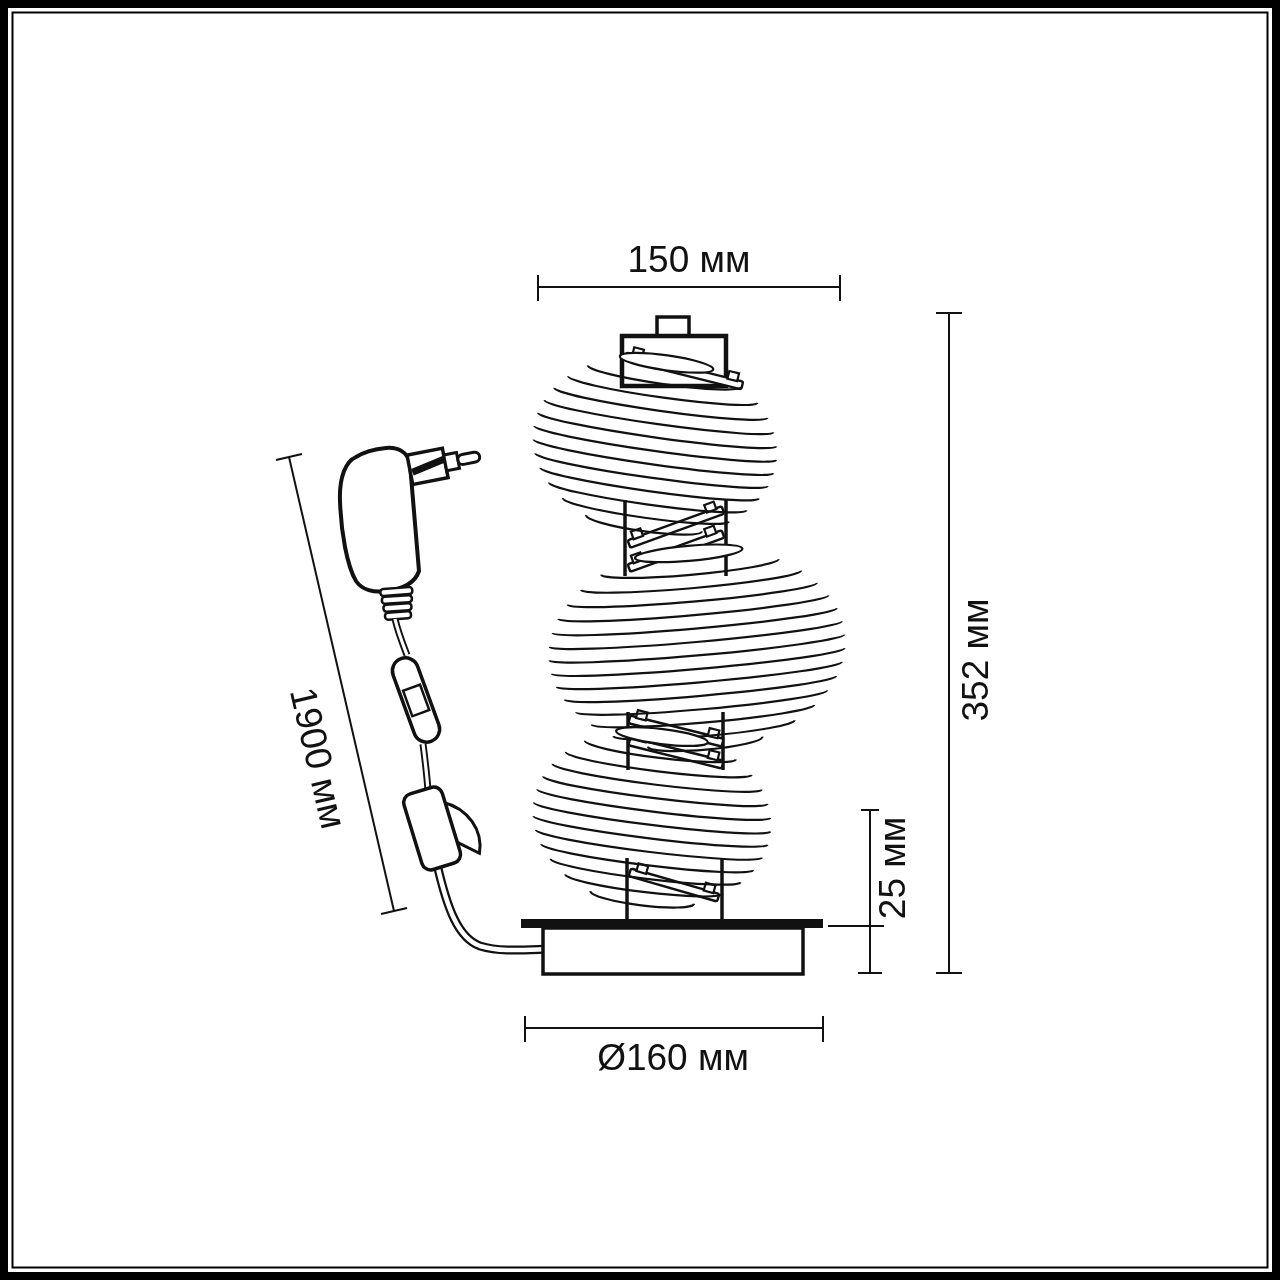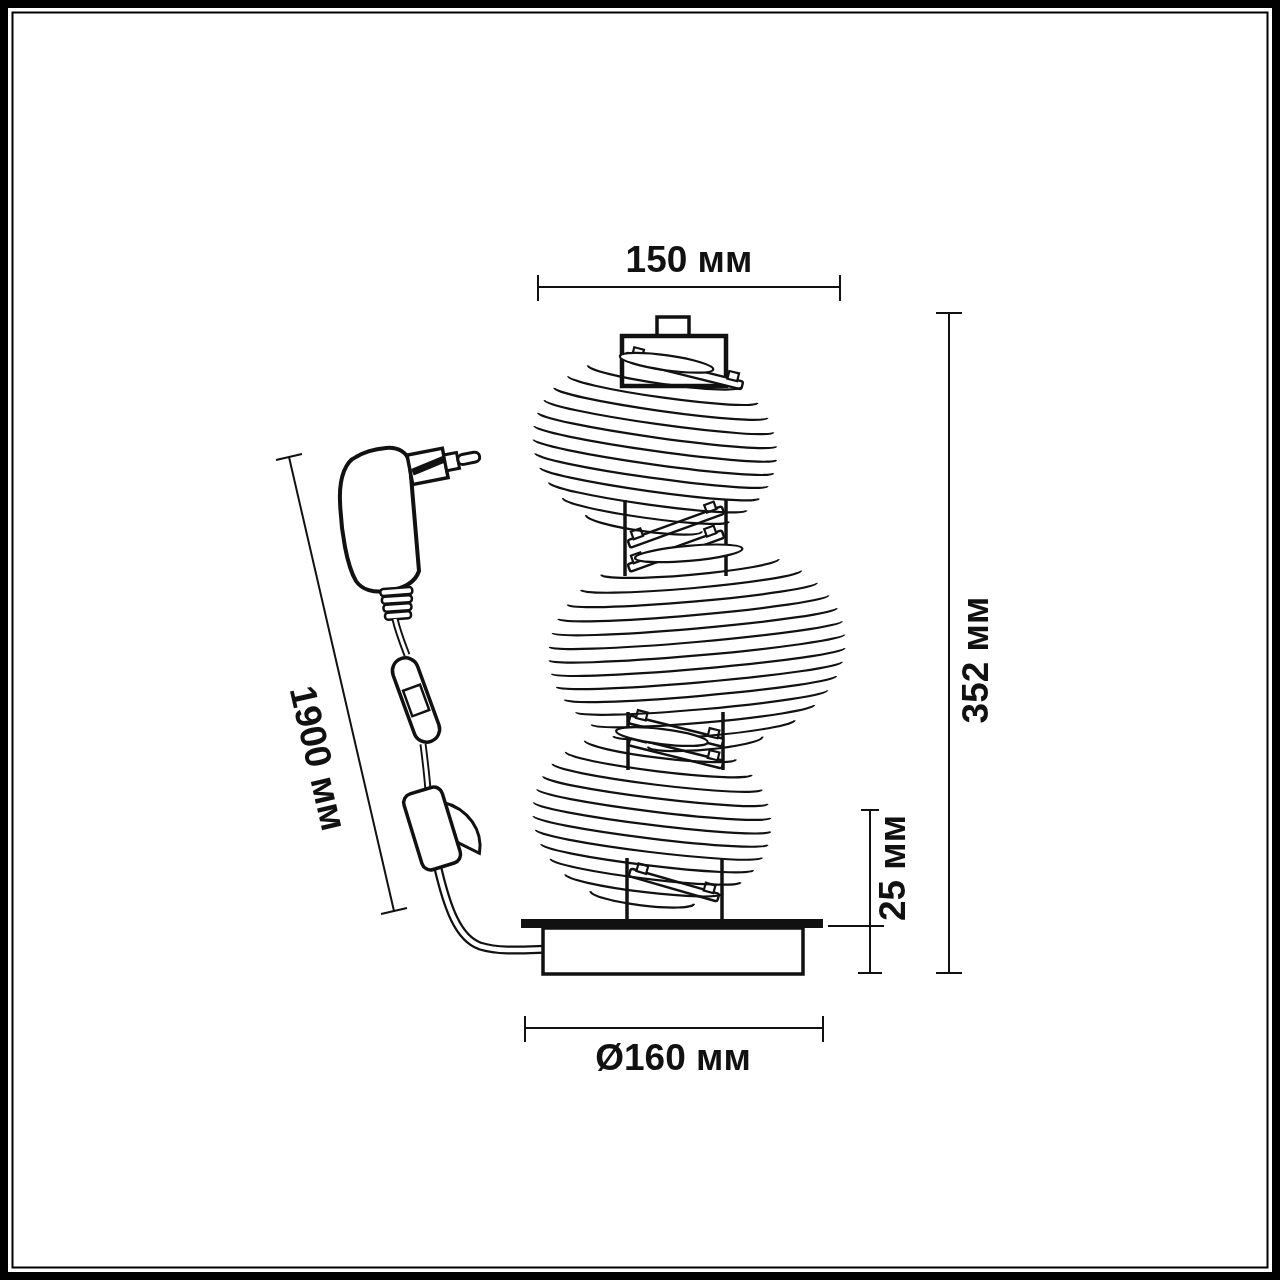--- a/index.html
+++ b/index.html
@@ -1,21 +1,20 @@
 <!DOCTYPE html>
 <html><head>
 <meta charset="utf-8">
 <style>
   html,body{margin:0;padding:0;background:#ffffff;}
   .canvas{
     position:relative;
     width:1280px;height:1280px;
     background:#ffffff;
     font-family:"Liberation Sans", sans-serif;
-    font-weight:bold;
   }
   svg{display:block;}
   text{
     fill:#111111;
     font-family:"Liberation Sans", sans-serif;
     font-size:37px;
   }
 </style>
 </head>
 <body>

